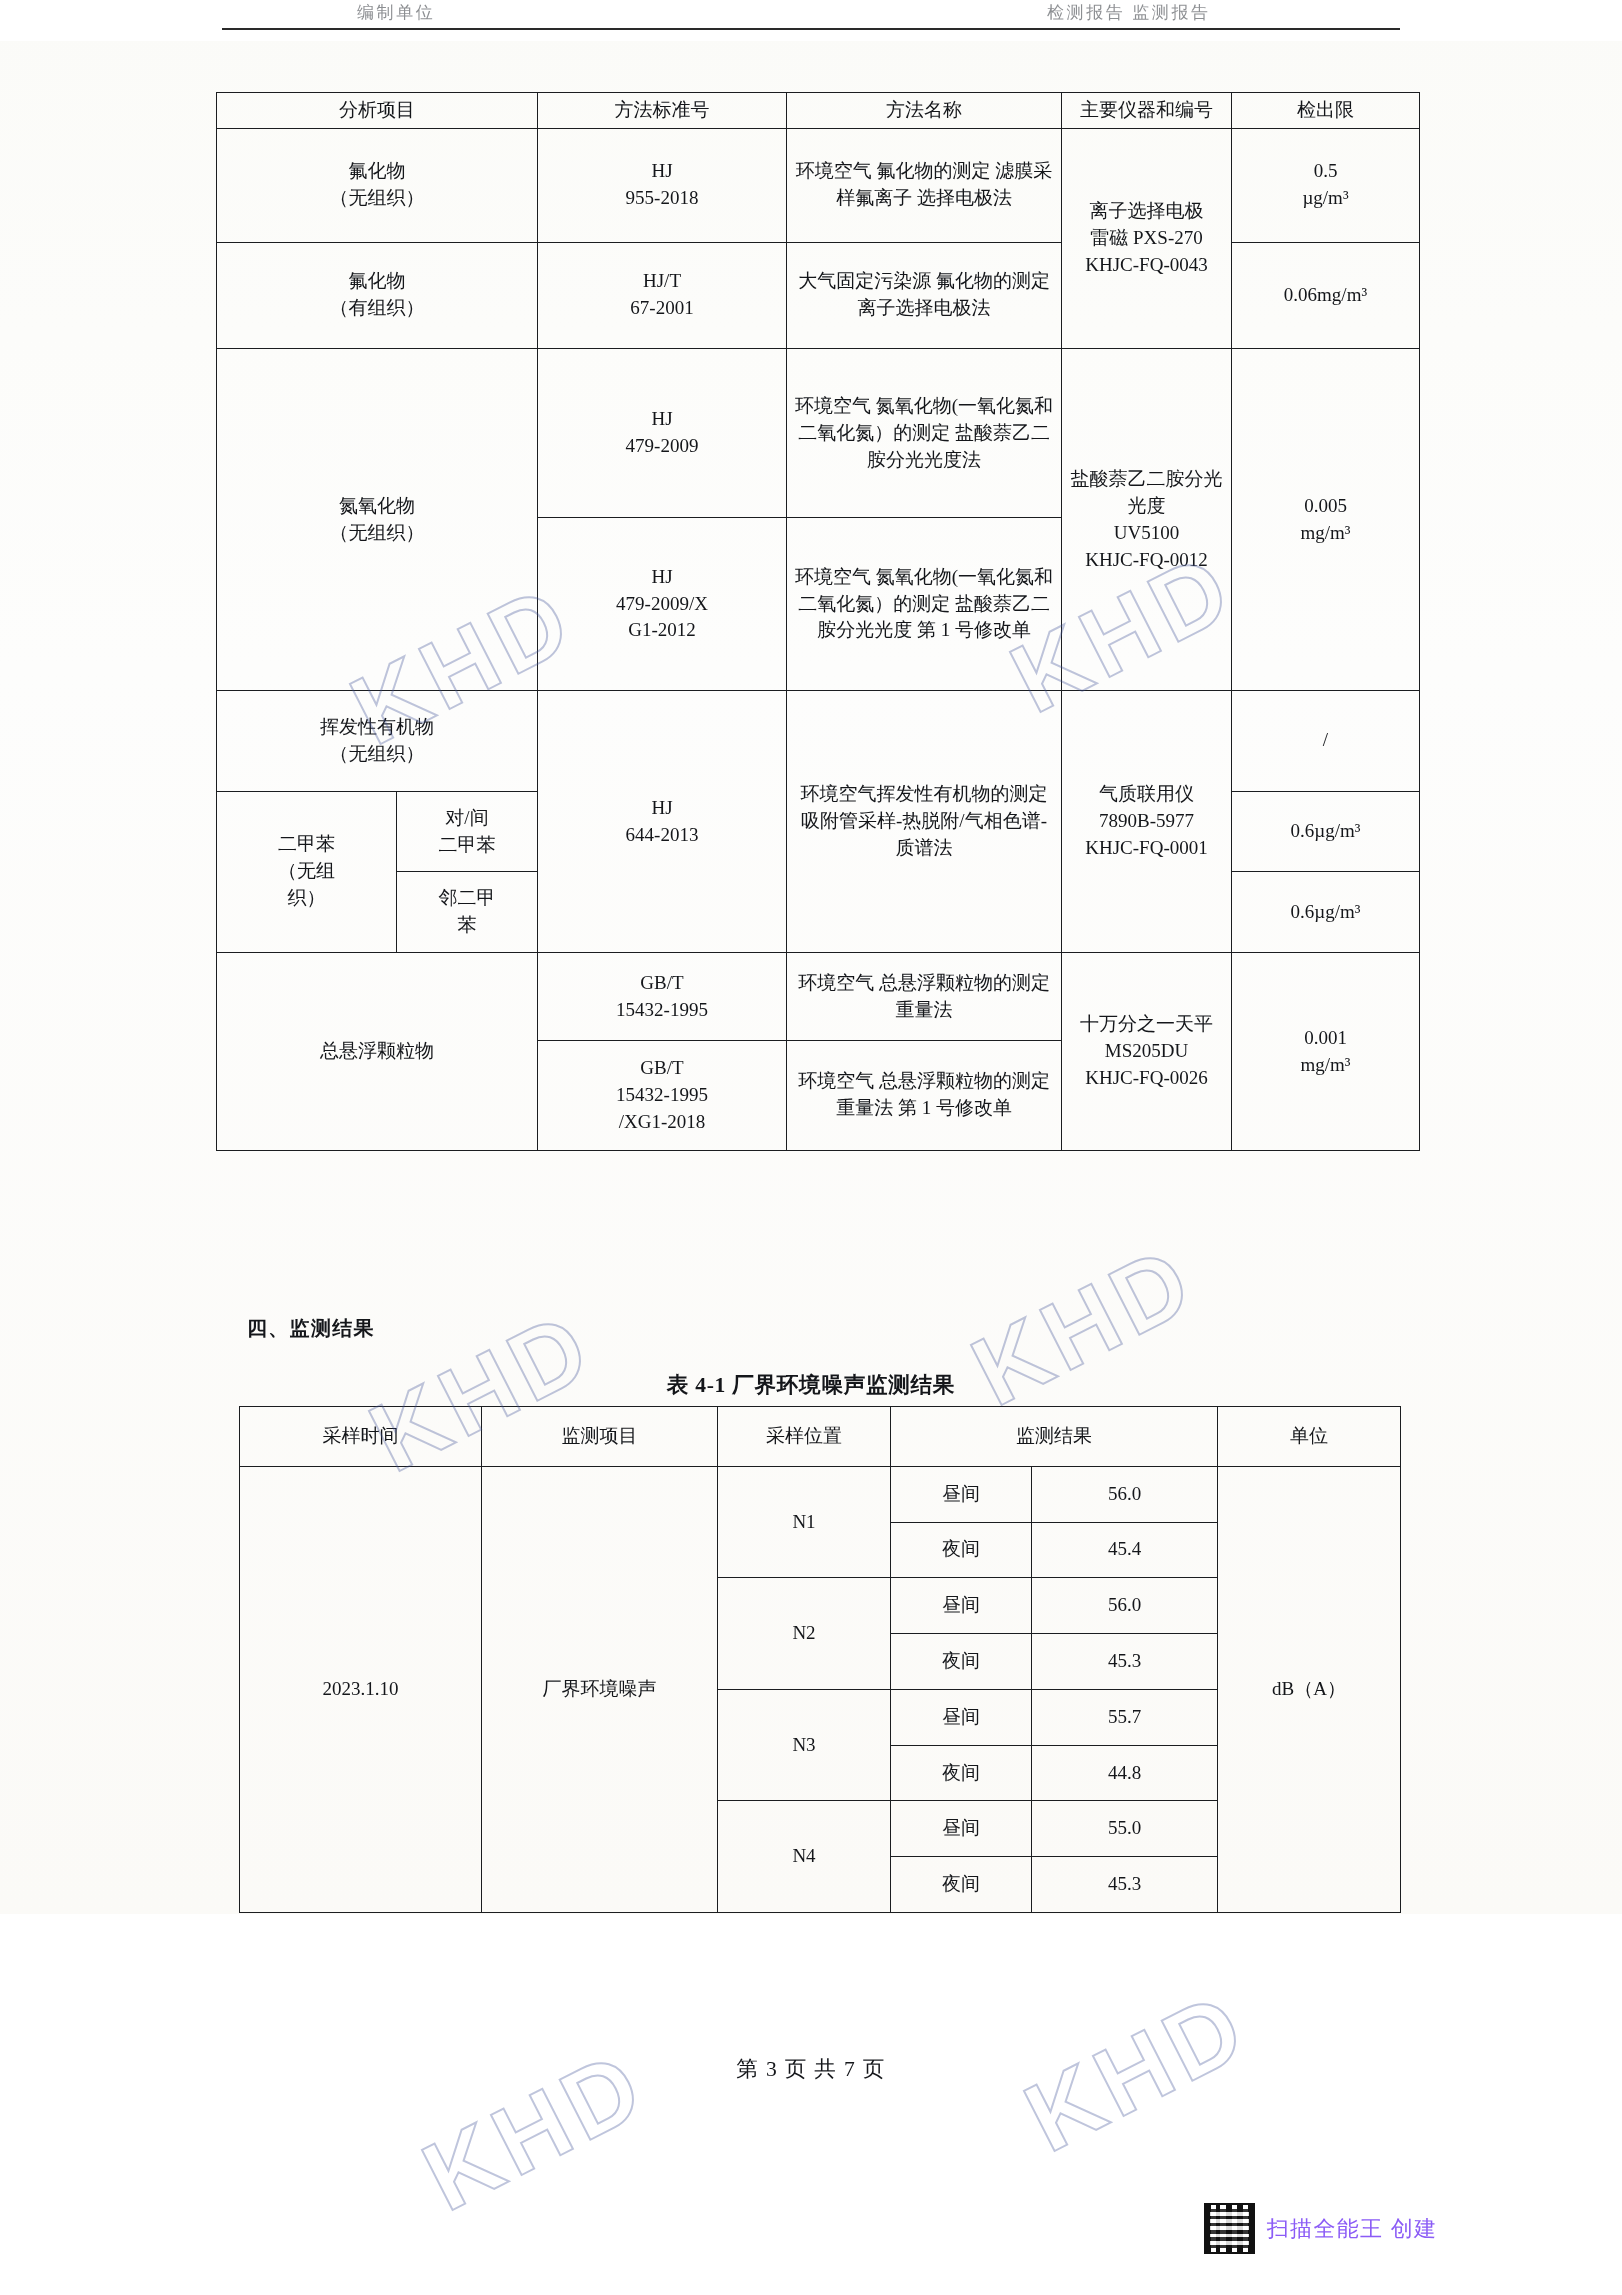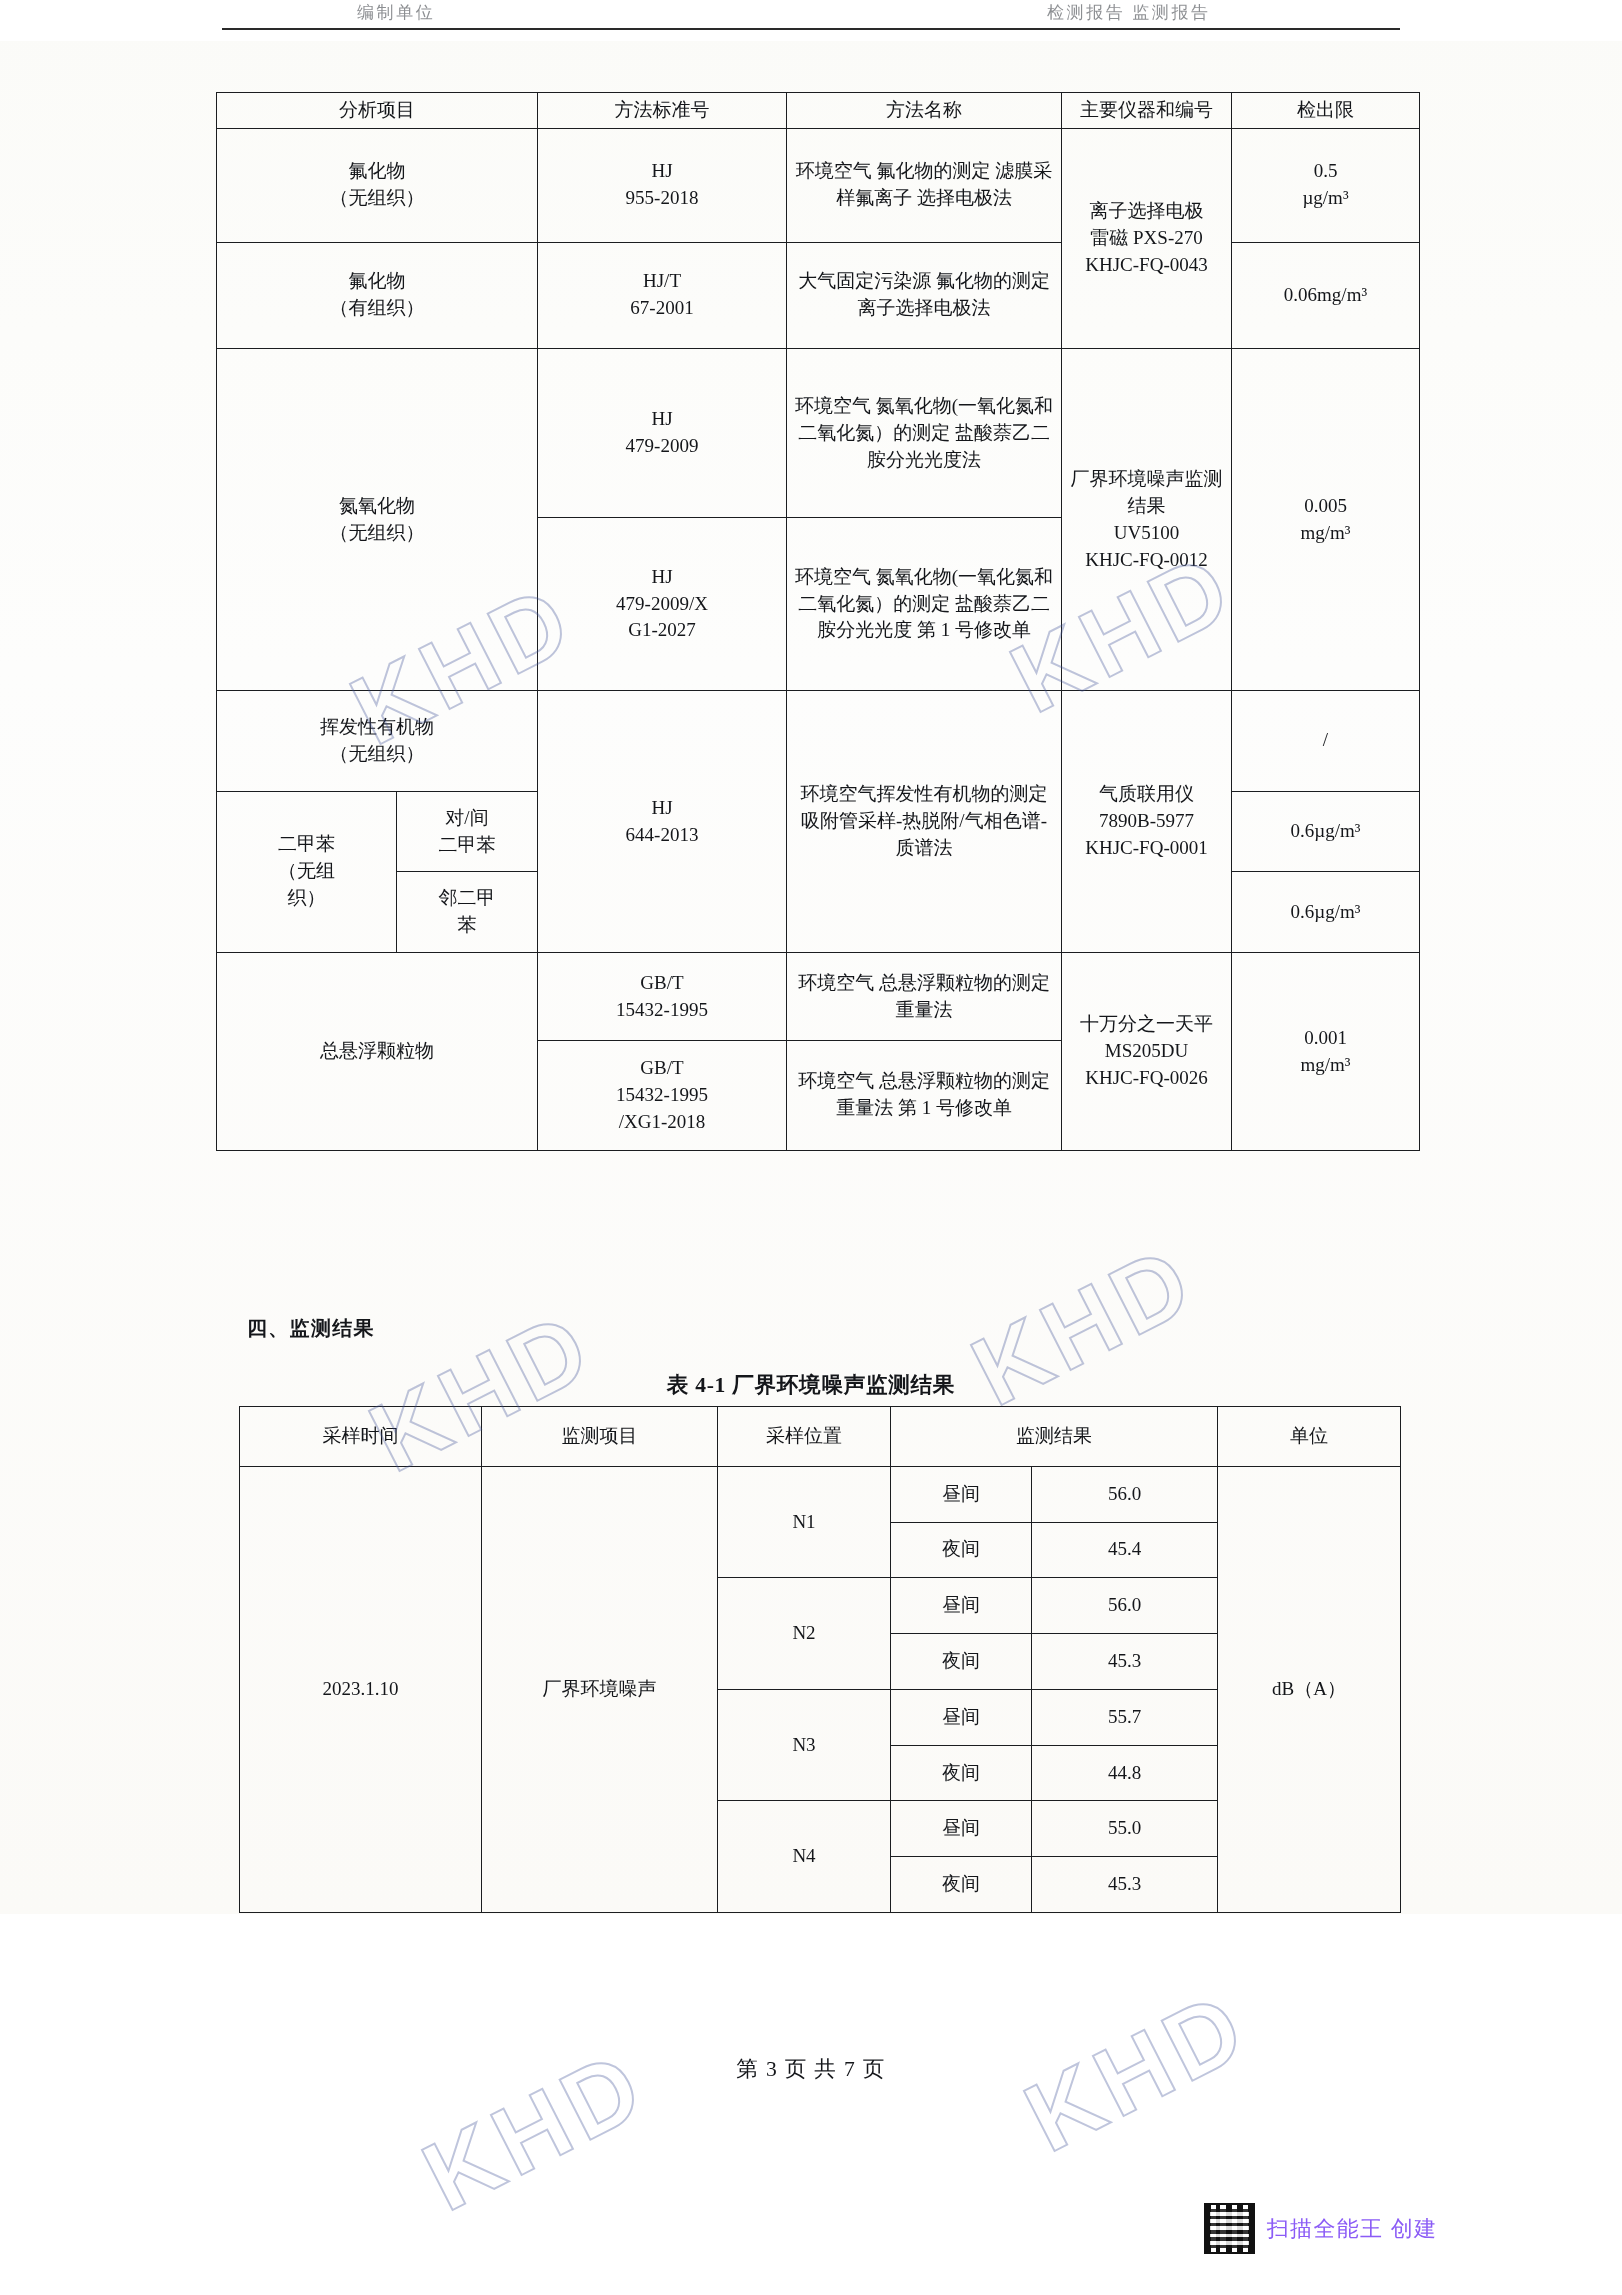--- a/index.html
+++ b/index.html
@@ -250,35 +250,35 @@
         <td colspan="3" rowspan="2">
           <div>氮氧化物</div>
           <div>（无组织）</div>
         </td>
         <td>
           <div>HJ</div>
           <div>479-2009</div>
         </td>
         <td class="cell-just" style="height:160px">环境空气 氮氧化物(一氧化氮和二氧化氮）的测定 盐酸萘乙二胺分光光度法</td>
         <td rowspan="2">
-          <div>厂界环境噪声监测结果</div>
+          <div>盐酸萘乙二胺分光光度</div>
           <div>UV5100</div>
           <div>KHJC-FQ-0012</div>
         </td>
         <td rowspan="2">
           <div>0.005</div>
           <div>mg/m³</div>
         </td>
       </tr>
 
       <tr>
         <td>
           <div>HJ</div>
           <div>479-2009/X</div>
-          <div>G1-2027</div>
+          <div>G1-2012</div>
         </td>
         <td class="cell-just" style="height:164px">环境空气 氮氧化物(一氧化氮和二氧化氮）的测定 盐酸萘乙二胺分光光度 第 1 号修改单</td>
       </tr>
 
       <tr>
         <td colspan="3" style="height:92px">
           <div>挥发性有机物</div>
           <div>（无组织）</div>
         </td>
         <td rowspan="3">

